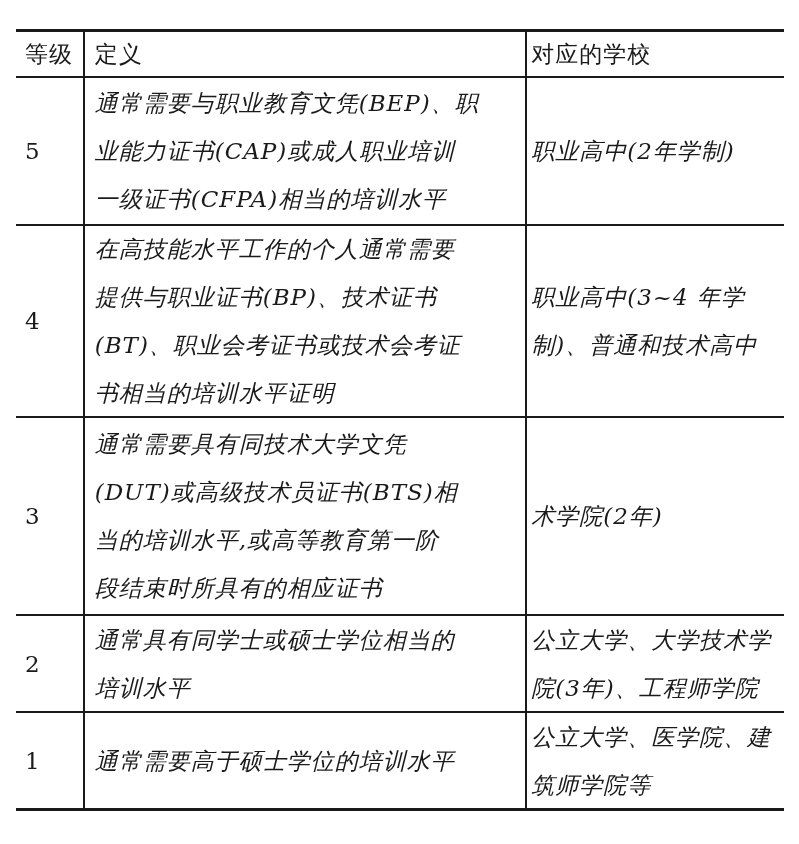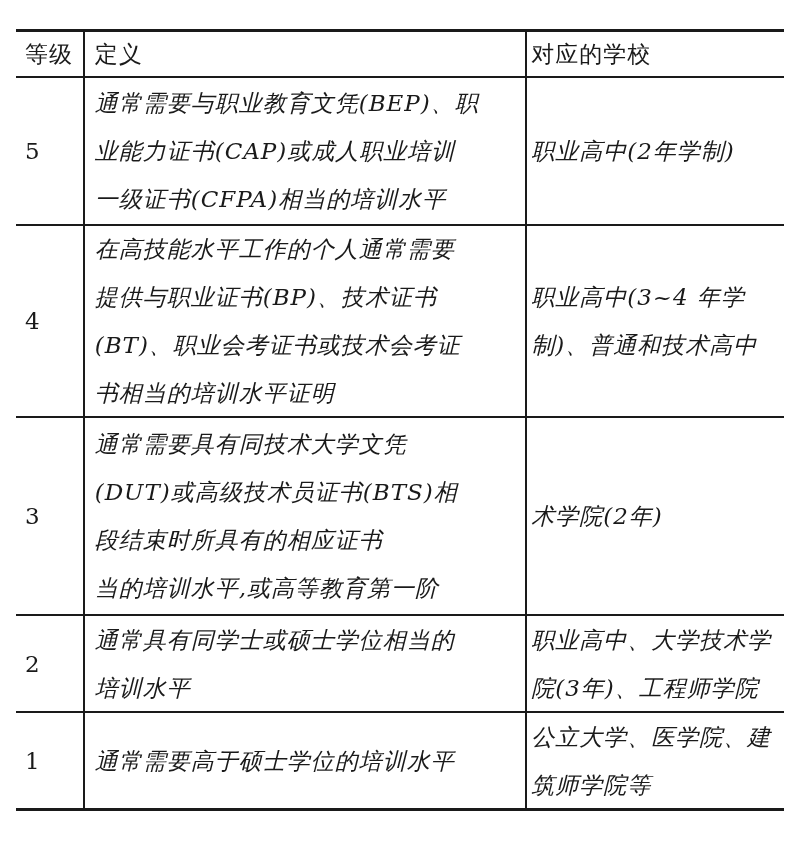--- a/index.html
+++ b/index.html
@@ -118,42 +118,42 @@
       </span>
     </div>
   </div>
 
   <div class="row r3">
     <div class="cell c-level num">3</div>
     <div class="cell c-def">
       <span class="lines">
         <span class="line">通常需要具有同技术大学文凭</span>
         <span class="line">(DUT)或高级技术员证书(BTS)相</span>
+        <span class="line">当的培训水平,或高等教育第一阶</span>
         <span class="line">段结束时所具有的相应证书</span>
-        <span class="line">当的培训水平,或高等教育第一阶</span>
       </span>
     </div>
     <div class="cell c-school">
       <span class="lines">
         <span class="line">术学院(2年)</span>
       </span>
     </div>
   </div>
 
   <div class="row r2">
     <div class="cell c-level num">2</div>
     <div class="cell c-def">
       <span class="lines">
         <span class="line">通常具有同学士或硕士学位相当的</span>
         <span class="line">培训水平</span>
       </span>
     </div>
     <div class="cell c-school">
       <span class="lines">
-        <span class="line">职业高中、大学技术学</span>
+        <span class="line">公立大学、大学技术学</span>
         <span class="line">院(3年)、工程师学院</span>
       </span>
     </div>
   </div>
 
   <div class="row r1">
     <div class="cell c-level num">1</div>
     <div class="cell c-def">
       <span class="lines">
         <span class="line">通常需要高于硕士学位的培训水平</span>

